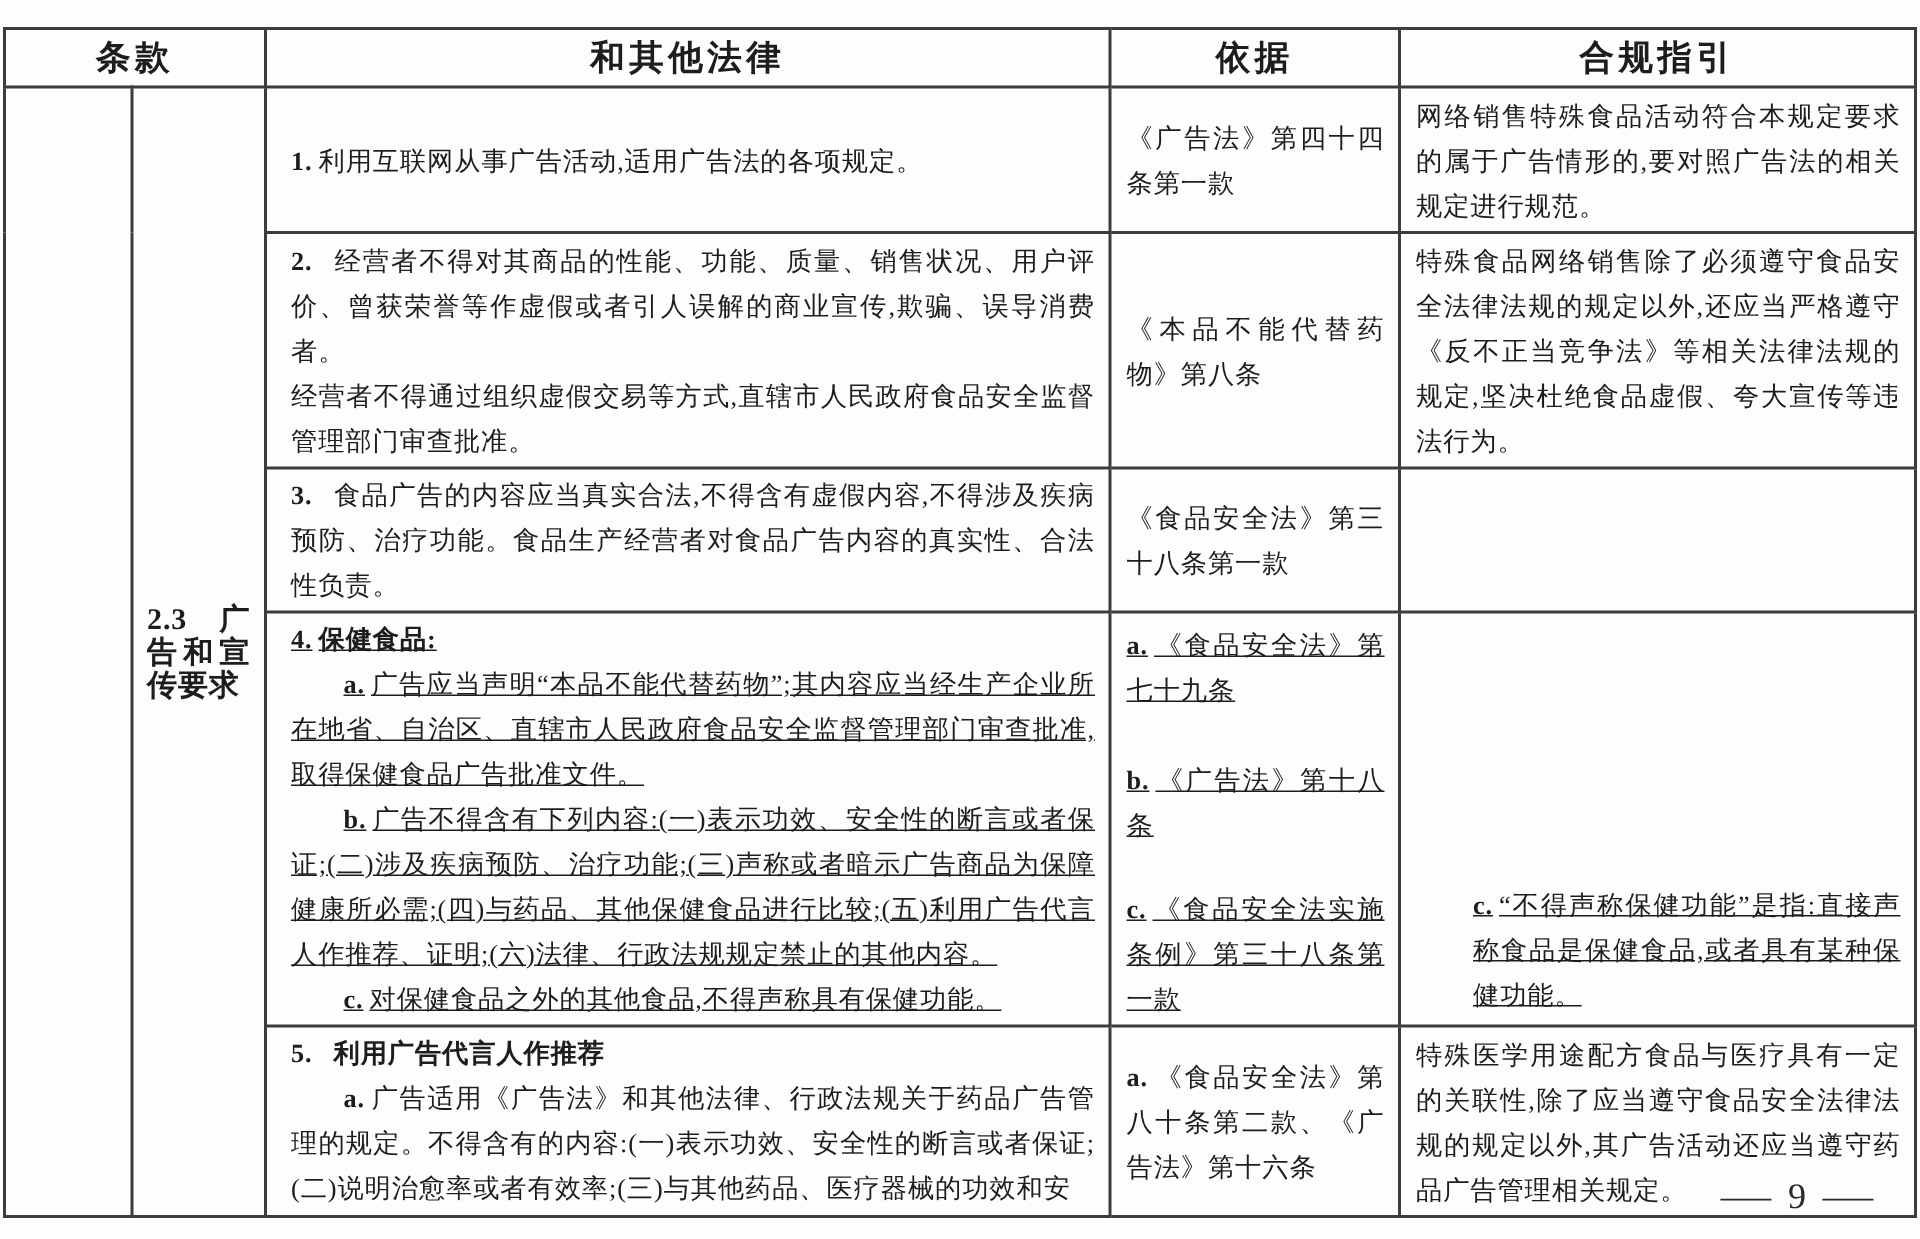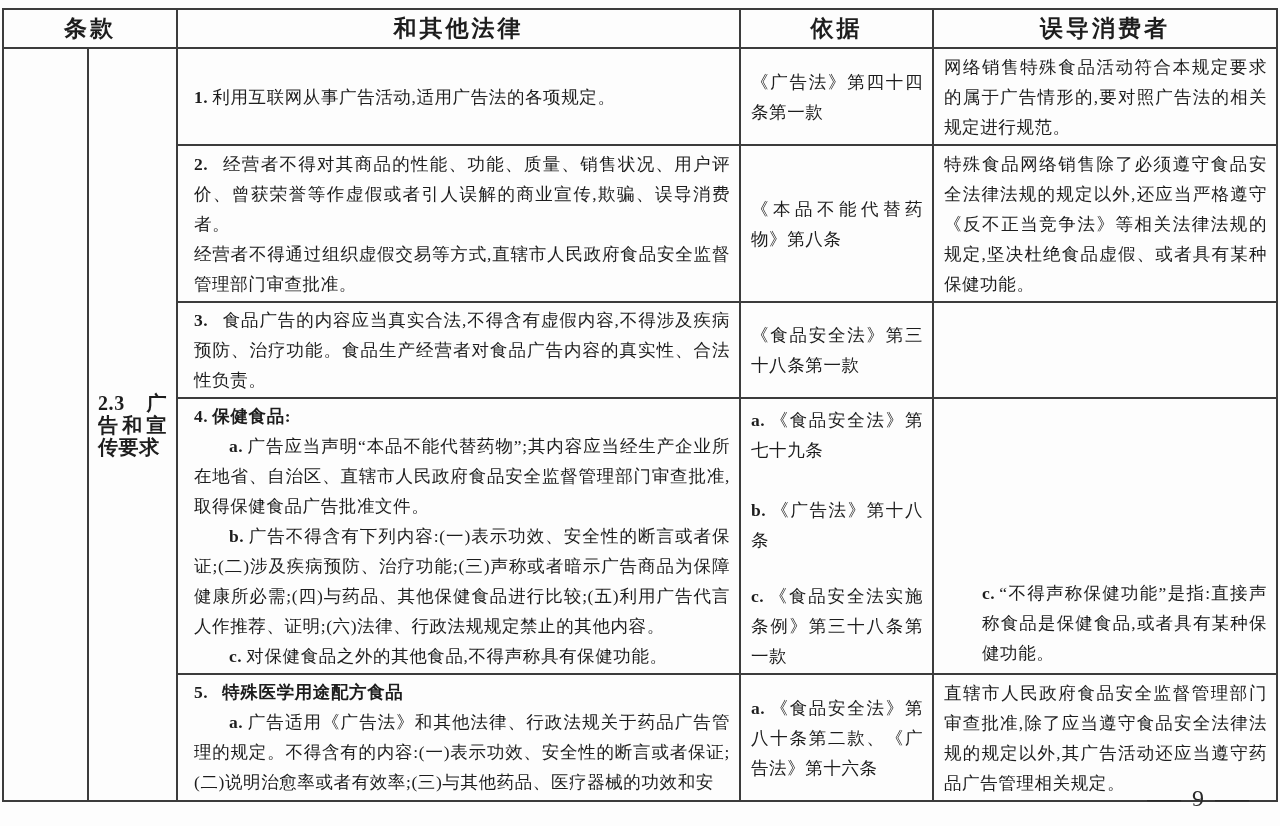--- a/index.html
+++ b/index.html
@@ -6,41 +6,41 @@
   html, body { width: 1280px; height: 826px; }
   body {
     position: relative;
     background: #fdfdfd;
     font-family: "Liberation Serif", "DejaVu Serif", serif;
     color: #1d1d1d;
     overflow: hidden;
   }
   table.doc {
     position: absolute;
-    left: 2px; top: 8px;
+    left: 2px; top: 18px;
     width: 1275px;
     border-collapse: collapse;
     table-layout: fixed;
   }
   .doc th, .doc td {
     border: 2px solid #3c3c3c;
     overflow: hidden;
   }
   tr.hdr { height: 39px; }
   .doc th {
     font-size: 23px;
     font-weight: bold;
     text-align: center;
     letter-spacing: 3px;
     background: #fdfdfd;
   }
   tr.r1 { height: 91px; }
   tr.r2 { height: 150px; }
   tr.r3 { height: 87px; }
-  tr.r4 { height: 270px; }
+  tr.r4 { height: 270px; text-decoration: underline; }
   tr.r5 { height: 115px; }
 
   td.clause-a { }
   td.clause-b {
     vertical-align: middle;
     padding: 0 9px;
     font-size: 20px;
     font-weight: bold;
     line-height: 22px;
     letter-spacing: 2.5px;
@@ -94,21 +94,21 @@
     <col style="width:563px">
     <col style="width:193px">
     <col style="width:344px">
   </colgroup>
 
   <tbody>
       <tr class="hdr">
     <th colspan="2">条款</th>
     <th>和其他法律</th>
     <th>依据</th>
-    <th>误导消费者</th>
+    <th>合规指引</th>
   </tr>
 
   <tr class="r1">
     <td class="clause-a" rowspan="5"></td>
     <td class="clause-b" rowspan="5">
       <p>2.3 广告和宣传要求</p>
     </td>
     <td class="req">
       <p><b class="lbl">1.</b><span>利用互联网从事广告活动,适用广告法的各项规定。</span></p>
     </td>
@@ -122,21 +122,21 @@
 
   <tr class="r2">
     <td class="req">
       <p><b class="lbl-wide">2.</b><span>经营者不得对其商品的性能、功能、质量、销售状况、用户评价、曾获荣誉等作虚假或者引人误解的商业宣传,欺骗、误导消费者。</span></p>
       <p><span>经营者不得通过组织虚假交易等方式,直辖市人民政府食品安全监督管理部门审查批准。</span></p>
     </td>
     <td class="basis">
       <p><span>《本品不能代替药物》第八条</span></p>
     </td>
     <td class="guid">
-      <p><span>特殊食品网络销售除了必须遵守食品安全法律法规的规定以外,还应当严格遵守《反不正当竞争法》等相关法律法规的规定,坚决杜绝食品虚假、或者具有某种保健功能。</span></p>
+      <p><span>特殊食品网络销售除了必须遵守食品安全法律法规的规定以外,还应当严格遵守《反不正当竞争法》等相关法律法规的规定,坚决杜绝食品虚假、夸大宣传等违法行为。</span></p>
     </td>
   </tr>
 
   <tr class="r3">
     <td class="req">
       <p><b class="lbl-wide">3.</b><span>食品广告的内容应当真实合法,不得含有虚假内容,不得涉及疾病预防、治疗功能。食品生产经营者对食品广告内容的真实性、合法性负责。</span></p>
     </td>
     <td class="basis">
       <p><span>《食品安全法》第三十八条第一款</span></p>
     </td>
@@ -155,28 +155,28 @@
       <p class="bgap2"><b class="lbl">b.</b><span>《广告法》第十八条</span></p>
       <p class="bgap3"><b class="lbl">c.</b><span>《食品安全法实施条例》第三十八条第一款</span></p>
     </td>
     <td class="guid vbot">
       <p><b class="lbl">c.</b><span>“不得声称保健功能”是指:直接声称食品是保健食品,或者具有某种保健功能。</span></p>
     </td>
   </tr>
 
   <tr class="r5">
     <td class="req vtop">
-      <p class="bold"><b class="lbl-wide">5.</b><span>特殊医学用途配方食品</span></p>
+      <p class="bold"><b class="lbl-wide">5.</b><span>利用广告代言人作推荐</span></p>
       <p class="ind"><b class="lbl">a.</b><span>广告适用《广告法》和其他法律、行政法规关于药品广告管理的规定。不得含有的内容:(一)表示功效、安全性的断言或者保证;(二)说明治愈率或者有效率;(三)与其他药品、医疗器械的功效和安</span></p>
     </td>
     <td class="basis">
       <p><b class="lbl">a.</b><span>《食品安全法》第八十条第二款、《广告法》第十六条</span></p>
     </td>
     <td class="guid">
-      <p><span>直辖市人民政府食品安全监督管理部门审查批准,除了应当遵守食品安全法律法规的规定以外,其广告活动还应当遵守药品广告管理相关规定。</span></p>
+      <p><span>特殊医学用途配方食品与医疗具有一定的关联性,除了应当遵守食品安全法律法规的规定以外,其广告活动还应当遵守药品广告管理相关规定。</span></p>
     </td>
   </tr>
 </tbody>
   </table>
 
 <div class="pagenum">
   <span class="dash">—</span>
   <span>9</span>
   <span class="dash">—</span>
 </div>

